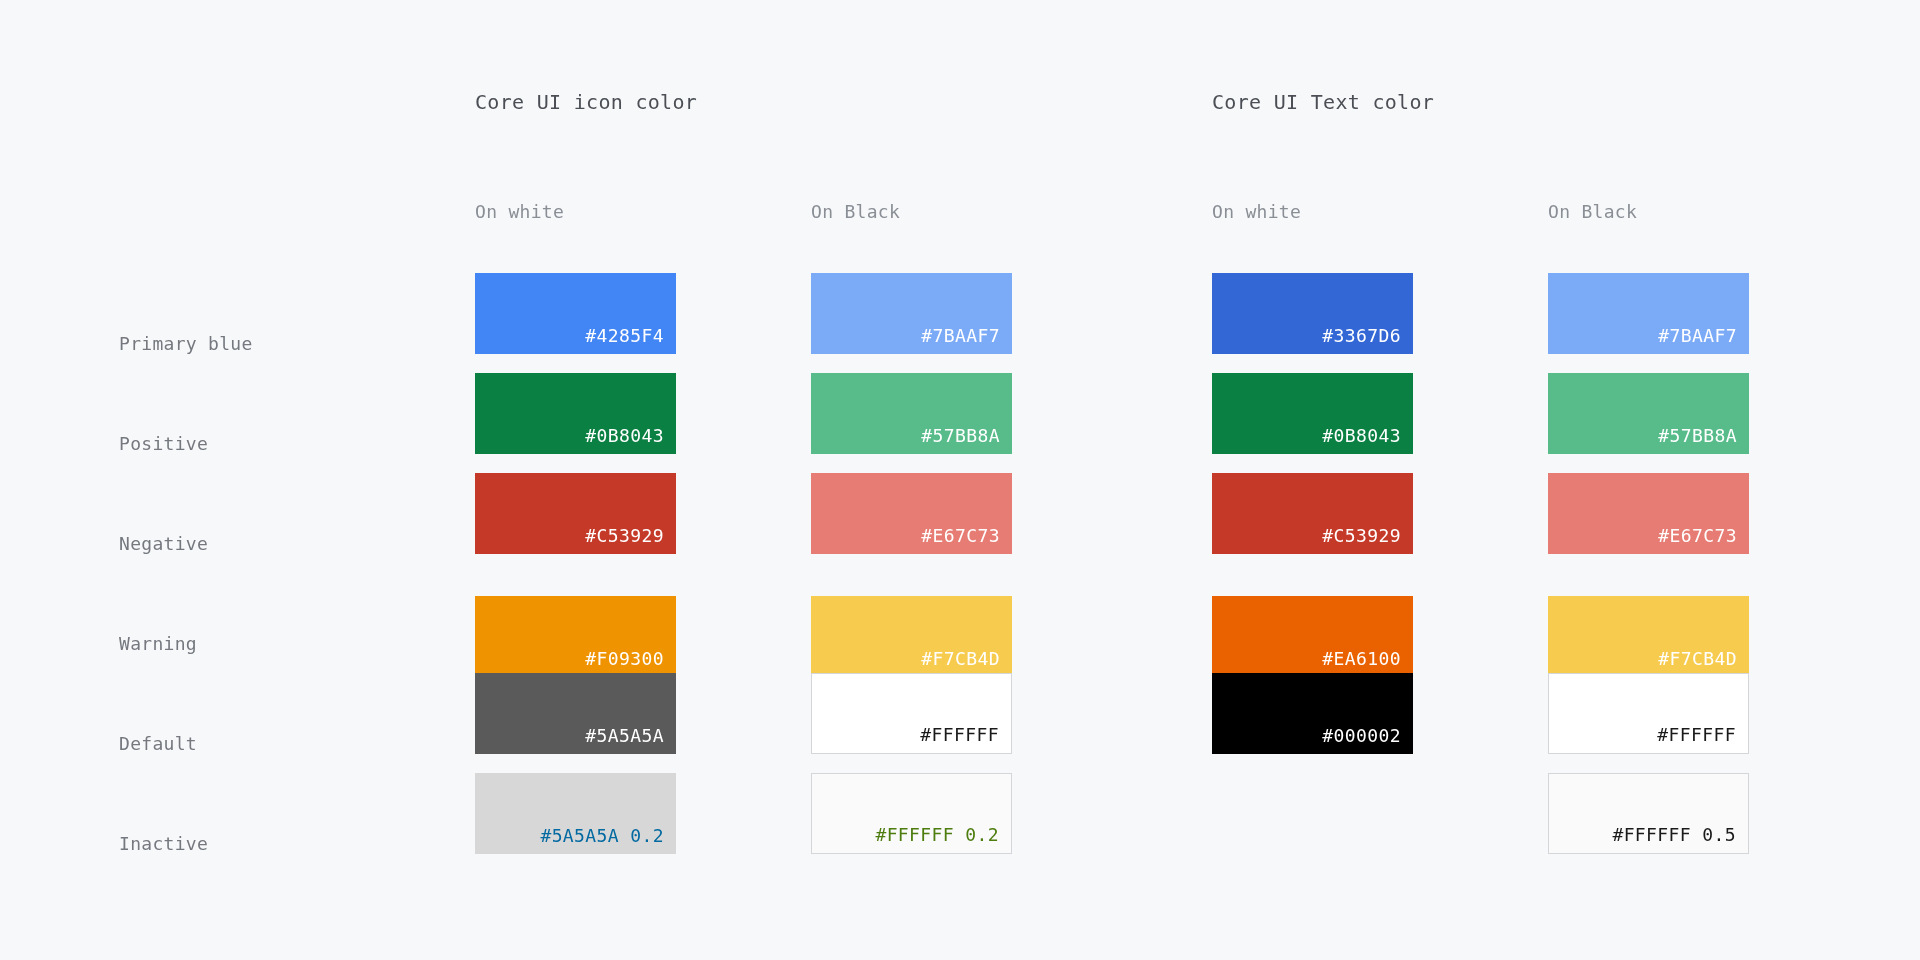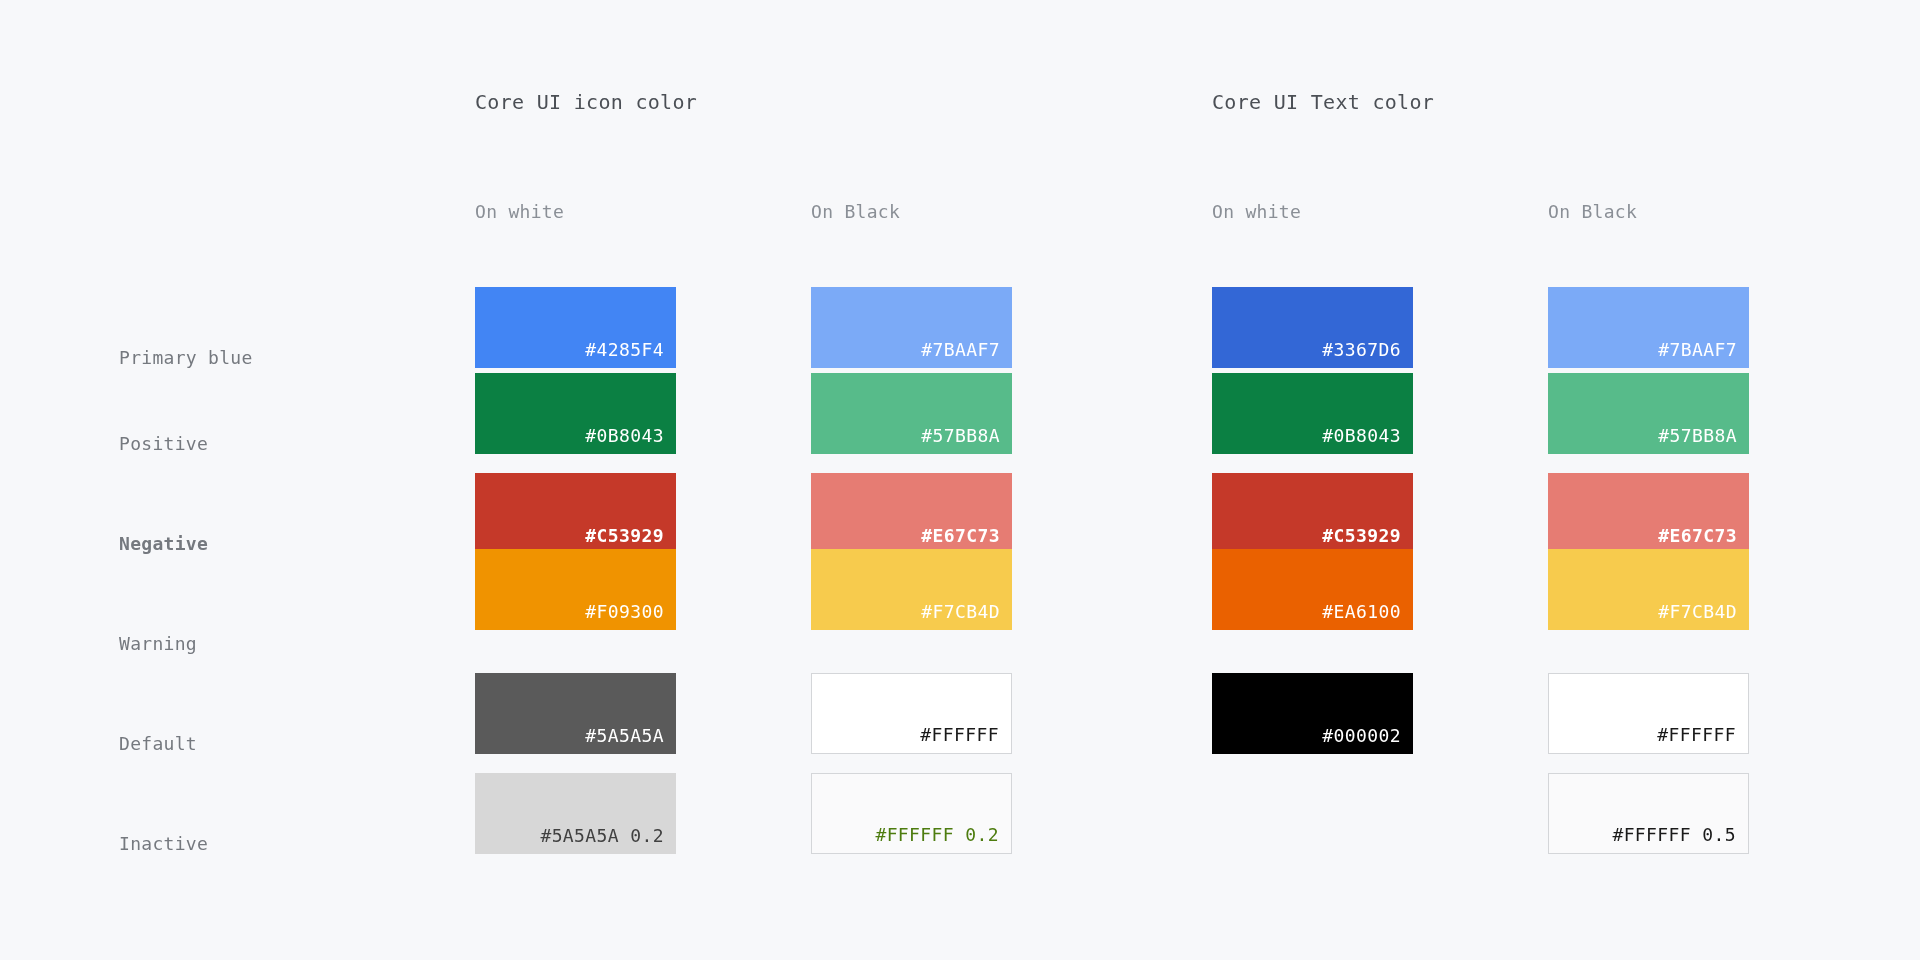--- a/index.html
+++ b/index.html
@@ -83,24 +83,24 @@
   }
   .swatch.bordered {
     border: 1px solid #d4d6d9;
   }
 
   .c0 { left: 475px; }
   .c1 { left: 811px; }
   .c2 { left: 1212px; }
   .c3 { left: 1548px; }
 
-  .r0 { top: 273px; margin-top: 14px; }
+  .r0 { top: 273px; }
   .r1 { top: 373px; }
-  .r2 { top: 473px; font-weight: bold; }
-  .r3 { top: 549px; }
+  .r2 { top: 473px; }
+  .r3 { top: 596px; }
   .r4 { top: 673px; }
   .r5 { top: 773px; }
 </style>
 </head>
 <body style="background: rgb(247, 248, 250);">
 
 <div class="board">
 
   <div class="section-title" id="section-title-icon">Core UI icon color</div>
   <div class="section-title" id="section-title-text">Core UI Text color</div>
@@ -126,21 +126,21 @@
   <div class="swatch c0 r2" style="background: rgb(197, 57, 41);">
       <span class="code" style="color: rgb(255, 255, 255);">#C53929</span>
     </div>
   <div class="swatch c0 r3" style="background: rgb(240, 147, 0);">
       <span class="code" style="color: rgb(255, 255, 255);">#F09300</span>
     </div>
   <div class="swatch c0 r4" style="background: rgb(90, 90, 90);">
       <span class="code" style="color: rgb(255, 255, 255);">#5A5A5A</span>
     </div>
   <div class="swatch c0 r5" style="background: rgb(215, 215, 215);">
-      <span class="code" style="color: #404040;">#5A5A5A 0.2</span>
+      <span class="code" style="color: #0369a1;">#5A5A5A 0.2</span>
     </div>
 
   <div class="swatch c1 r0" style="background: rgb(123, 170, 247);">
       <span class="code" style="color: rgb(255, 255, 255);">#7BAAF7</span>
     </div>
   <div class="swatch c1 r1" style="background: rgb(87, 187, 138);">
       <span class="code" style="color: rgb(255, 255, 255);">#57BB8A</span>
     </div>
   <div class="swatch c1 r2" style="background: rgb(230, 124, 115);">
       <span class="code" style="color: rgb(255, 255, 255);">#E67C73</span>

